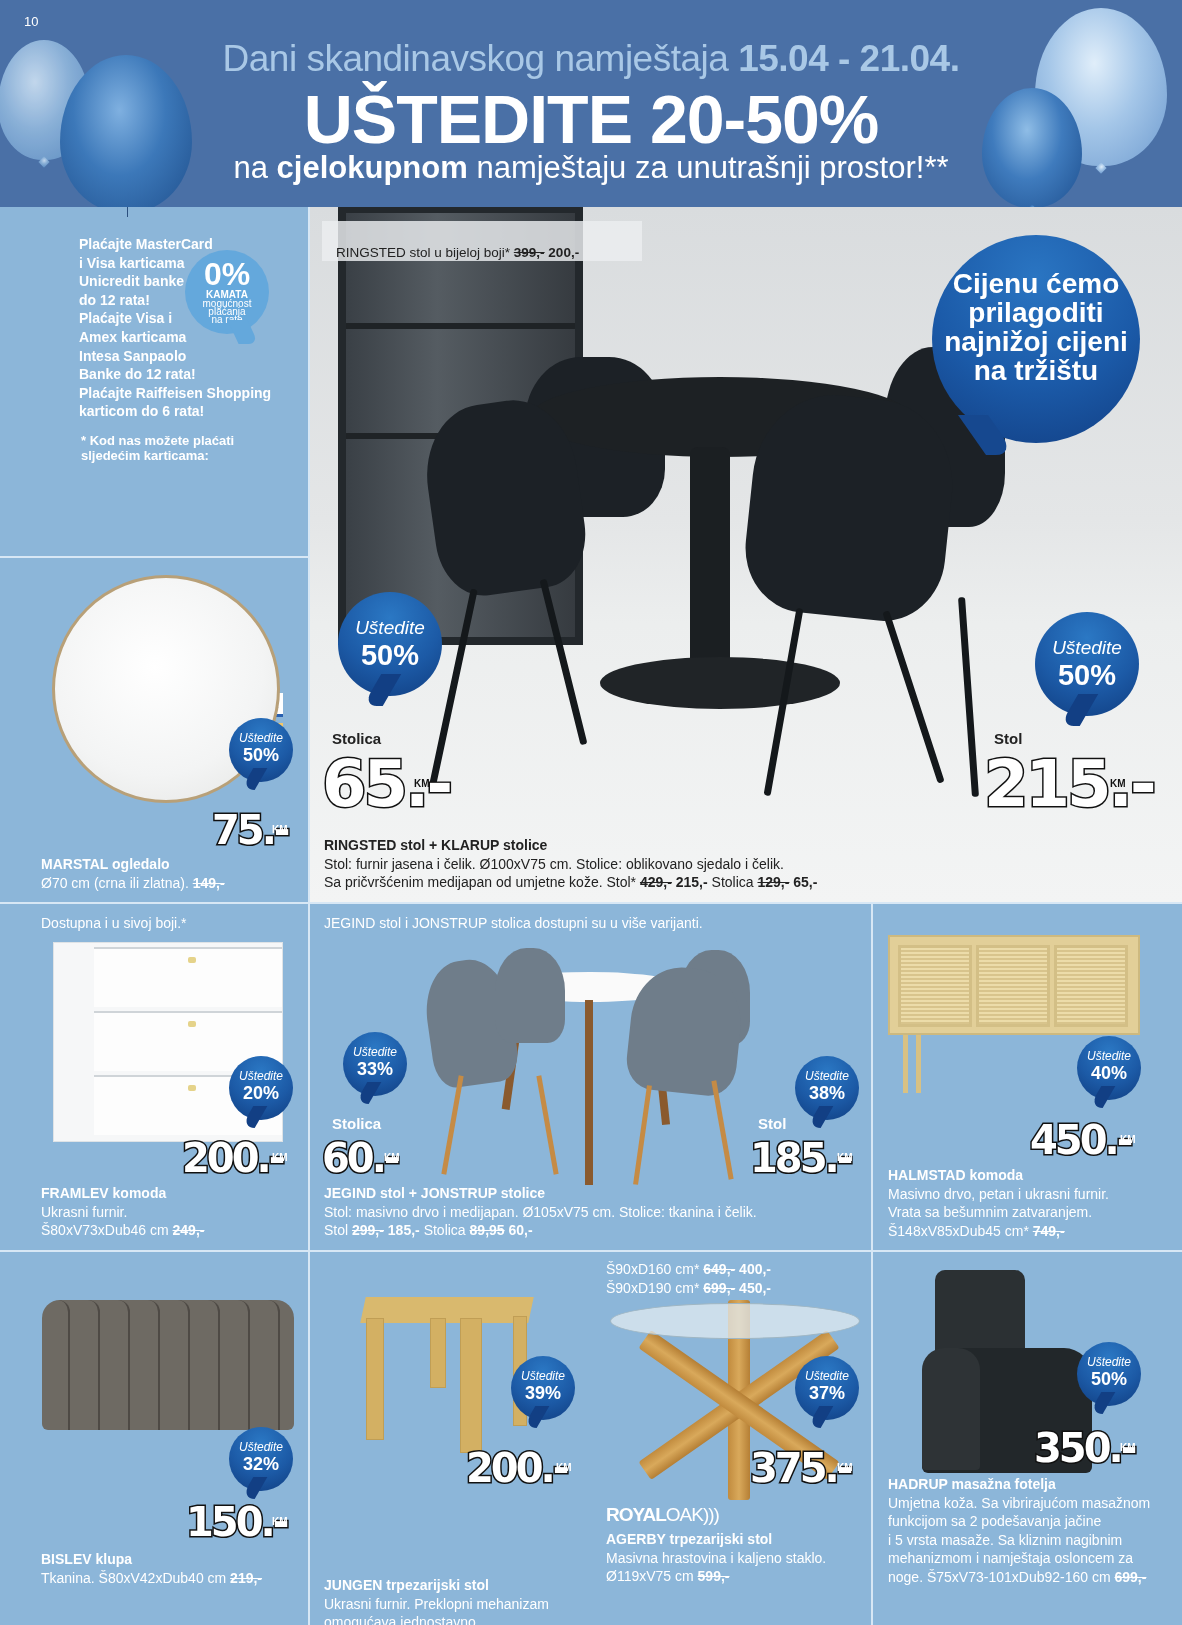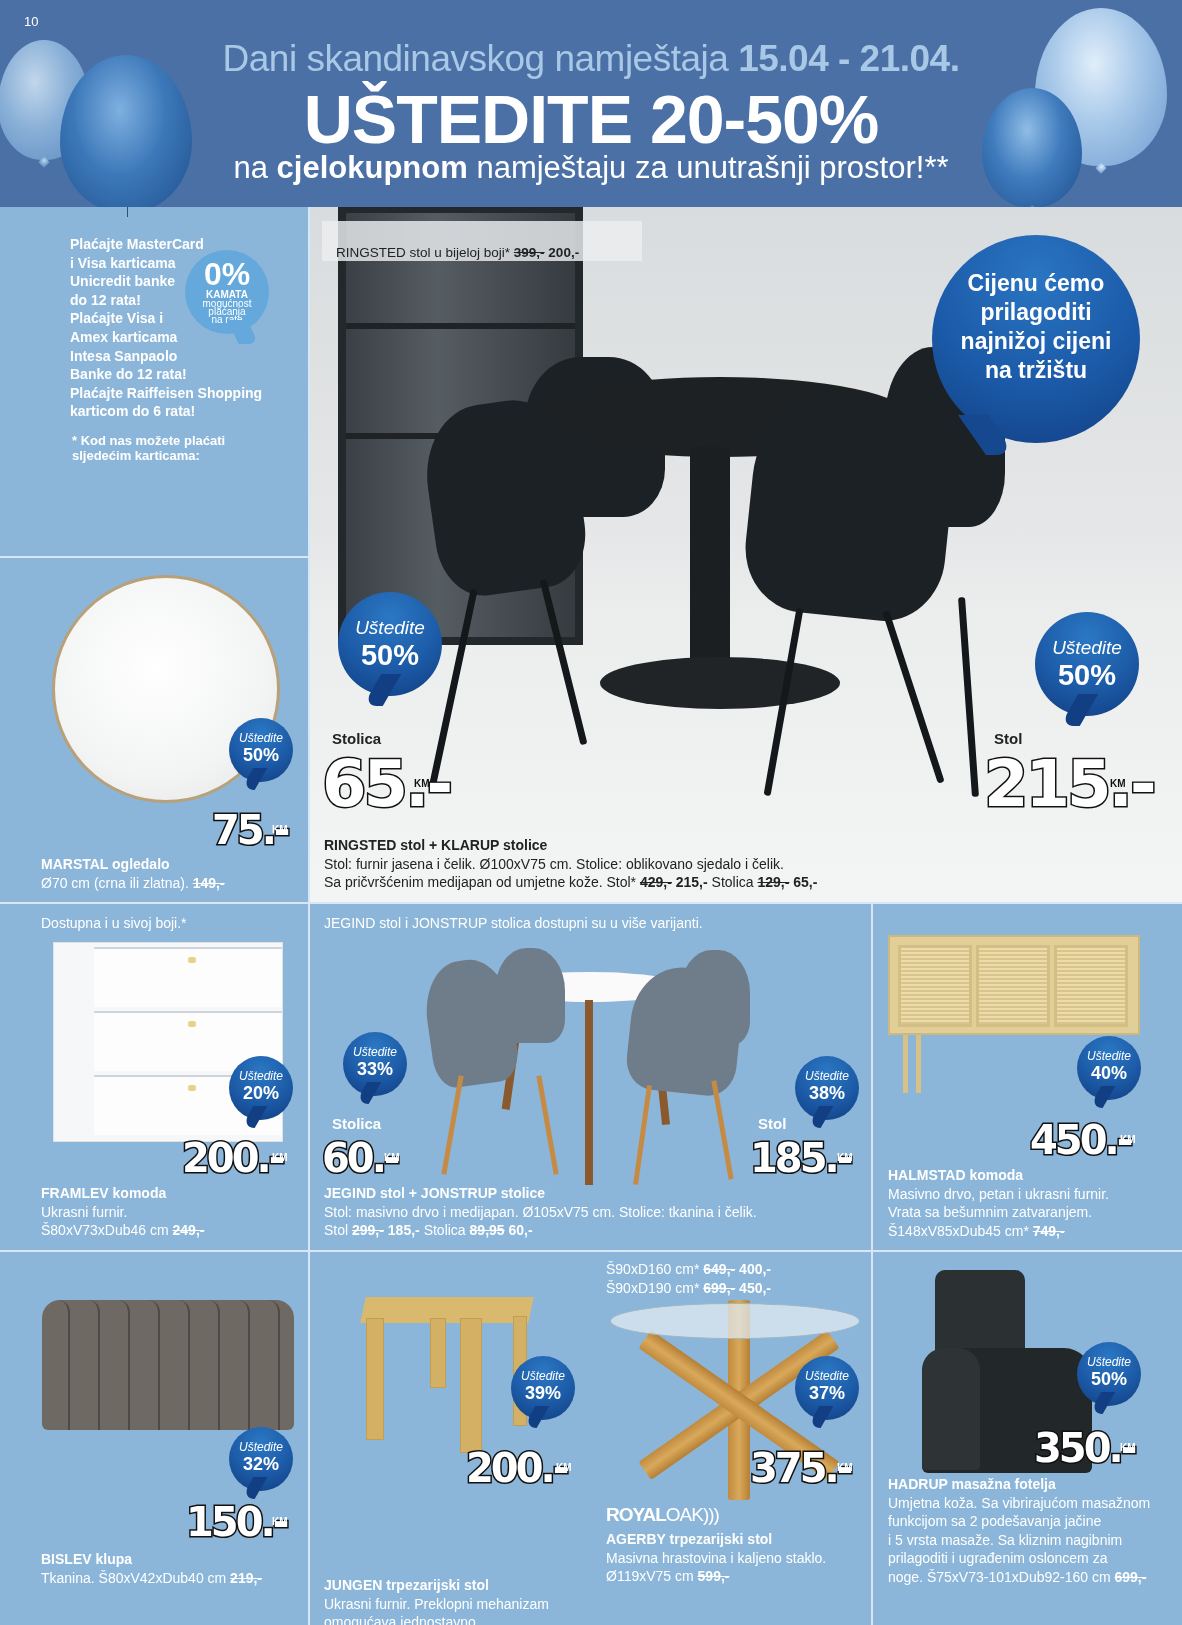--- a/index.html
+++ b/index.html
@@ -20,21 +20,21 @@
   .b2 { left: 60px; top: 55px; width: 132px; height: 158px; background: radial-gradient(ellipse at 45% 35%, #7fb0e0 0%, #3c78b9 45%, #1f4f8c 100%); }
   .b3 { left: 1035px; top: 8px; width: 132px; height: 158px; background: radial-gradient(ellipse at 45% 35%, #e0eefa 0%, #a4c6e8 45%, #6e9bcf 100%); }
   .b4 { left: 982px; top: 88px; width: 100px; height: 120px; background: radial-gradient(ellipse at 45% 35%, #8fbde6 0%, #3f7bbd 45%, #1e4f8e 100%); }
   .string { position: absolute; width: 1px; background: #2b4f7e; }
 
   
   .vline { position: absolute; width: 2px; background: #d7e7f5; }
   .hline { position: absolute; height: 2px; background: #d7e7f5; }
 
   
-  .payment { position: absolute; left: 4px; top: 207px; width: 308px; height: 378px; }
+  .payment { position: absolute; left: 13px; top: 207px; width: 308px; height: 378px; }
   .pay-text { position: absolute; left: 66px; top: 28px; font-size: 14px; font-weight: bold; line-height: 18.6px; color: #fff; }
   .pay-note { position: absolute; left: 68px; top: 226px; font-size: 13px; font-weight: bold; line-height: 15px; color: #fff; }
   .kamata { position: absolute; left: 185px; top: 250px; width: 84px; height: 84px; border-radius: 50%; background: #64a8dc; text-align: center; color: #fff; }
   .kamata::after { content: ""; position: absolute; left: 48px; top: 70px; width: 20px; height: 24px; background: #64a8dc; transform: skewX(25deg); border-radius: 0 0 10px 0; }
   .kamata .big { font-size: 32px; font-weight: bold; line-height: 32px; margin-top: 8px; }
   .kamata .mid { font-size: 10px; font-weight: bold; line-height: 10px; }
   .kamata .small { font-size: 10px; line-height: 8px; }
   .cards { position: absolute; left: 70px; top: 486px; width: 200px; height: 56px; }
   .card { position: absolute; font-size: 7px; font-weight: bold; text-align: center; display: flex; align-items: center; justify-content: center; }
   .card.amex { left: 0; top: 0; width: 54px; height: 54px; background: #2d7fd2; color: #fff; font-size: 8px; line-height: 9px; }
@@ -57,21 +57,21 @@
   .hero .chair { position: absolute; background: #1c2126; border-radius: 40% 40% 30% 30%; }
   .hero .c1 { left: 120px; top: 195px; width: 150px; height: 190px; transform: rotate(-8deg); }
   .hero .c2 { left: 215px; top: 150px; width: 140px; height: 160px; }
   .hero .c3 { left: 440px; top: 190px; width: 200px; height: 220px; transform: rotate(6deg); }
   .hero .c4 { left: 575px; top: 140px; width: 120px; height: 180px; }
   .hero .leg { position: absolute; width: 7px; background: #14181b; border-radius: 3px; }
   .ringsted-note { position: absolute; left: 12px; top: 14px; width: 320px; height: 40px; background: rgba(235,238,240,.82); color: #222; font-size: 13.5px; padding: 24px 0 0 14px; }
   .ringsted-note b { font-weight: bold; }
   .ringsted-note s { font-weight: bold; }
 
-  .lowest-bubble { position: absolute; left: 932px; top: 235px; width: 208px; height: 208px; border-radius: 50%; background: radial-gradient(circle at 50% 20%, #2a75c2 0%, #1b5aa8 55%, #123f84 100%); color: #fff; text-align: center; font-size: 23px; font-weight: bold; line-height: 29px; padding-top: 34px; }
+  .lowest-bubble { position: absolute; left: 932px; top: 235px; width: 208px; height: 208px; border-radius: 50%; background: radial-gradient(circle at 50% 20%, #2a75c2 0%, #1b5aa8 55%, #123f84 100%); color: #fff; text-align: center; font-size: 28px; font-weight: bold; line-height: 29px; padding-top: 34px; }
   .lowest-bubble::after { content: ""; position: absolute; left: 40px; top: 180px; width: 30px; height: 40px; background: #16488f; transform: skewX(35deg); border-radius: 0 0 20px 0; }
 
   
   .save { position: absolute; border-radius: 50%; background: radial-gradient(circle at 50% 25%, #2b78c4 0%, #1c5aa6 55%, #103d80 100%); color: #fff; text-align: center; }
   .save::after { content: ""; position: absolute; background: #123f84; transform: skewX(-30deg); border-radius: 0 0 0 14px; }
   .save .lbl { font-style: italic; display: block; }
   .save .pct { font-weight: bold; display: block; }
   .save.sm { width: 64px; height: 64px; padding-top: 14px; }
   .save.sm::after { left: 18px; top: 50px; width: 14px; height: 22px; }
   .save.sm .lbl { font-size: 12px; line-height: 13px; }
@@ -377,15 +377,15 @@
 <div class="save sm" style="left:1077px; top:1342px;">
     <span class="lbl">Uštedite</span>
     <span class="pct">50%</span>
   </div>
 <div class="price sm" style="left:1034px; top:1426px;"><span>350.-</span><span class="km" style="left:86px;">KM</span></div>
 <div class="ptxt" style="left:888px; top:1475px;">
   <span class="name">HADRUP masažna fotelja</span>
   <div>Umjetna koža. Sa vibrirajućom masažnom</div>
   <div>funkcijom sa 2 podešavanja jačine</div>
   <div>i 5 vrsta masaže. Sa kliznim nagibnim</div>
-  <div>prilagoditi i ugrađenim osloncem za</div>
+  <div>mehanizmom i namještaja osloncem za</div>
   <div><span>noge. Š75xV73-101xDub92-160 cm </span><s>699,-</s></div>
 </div>
 
 </body></html>

